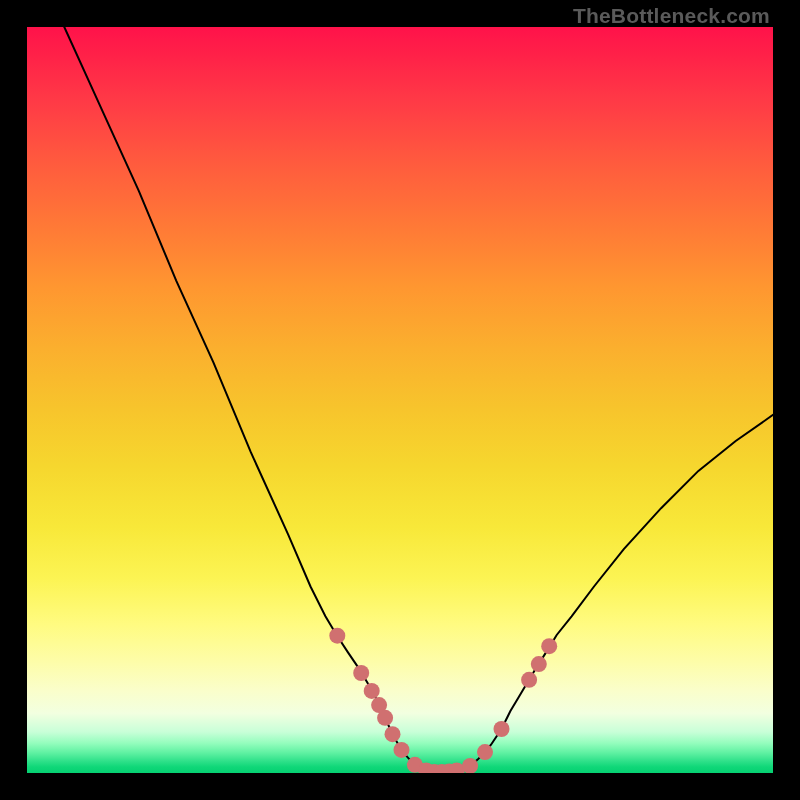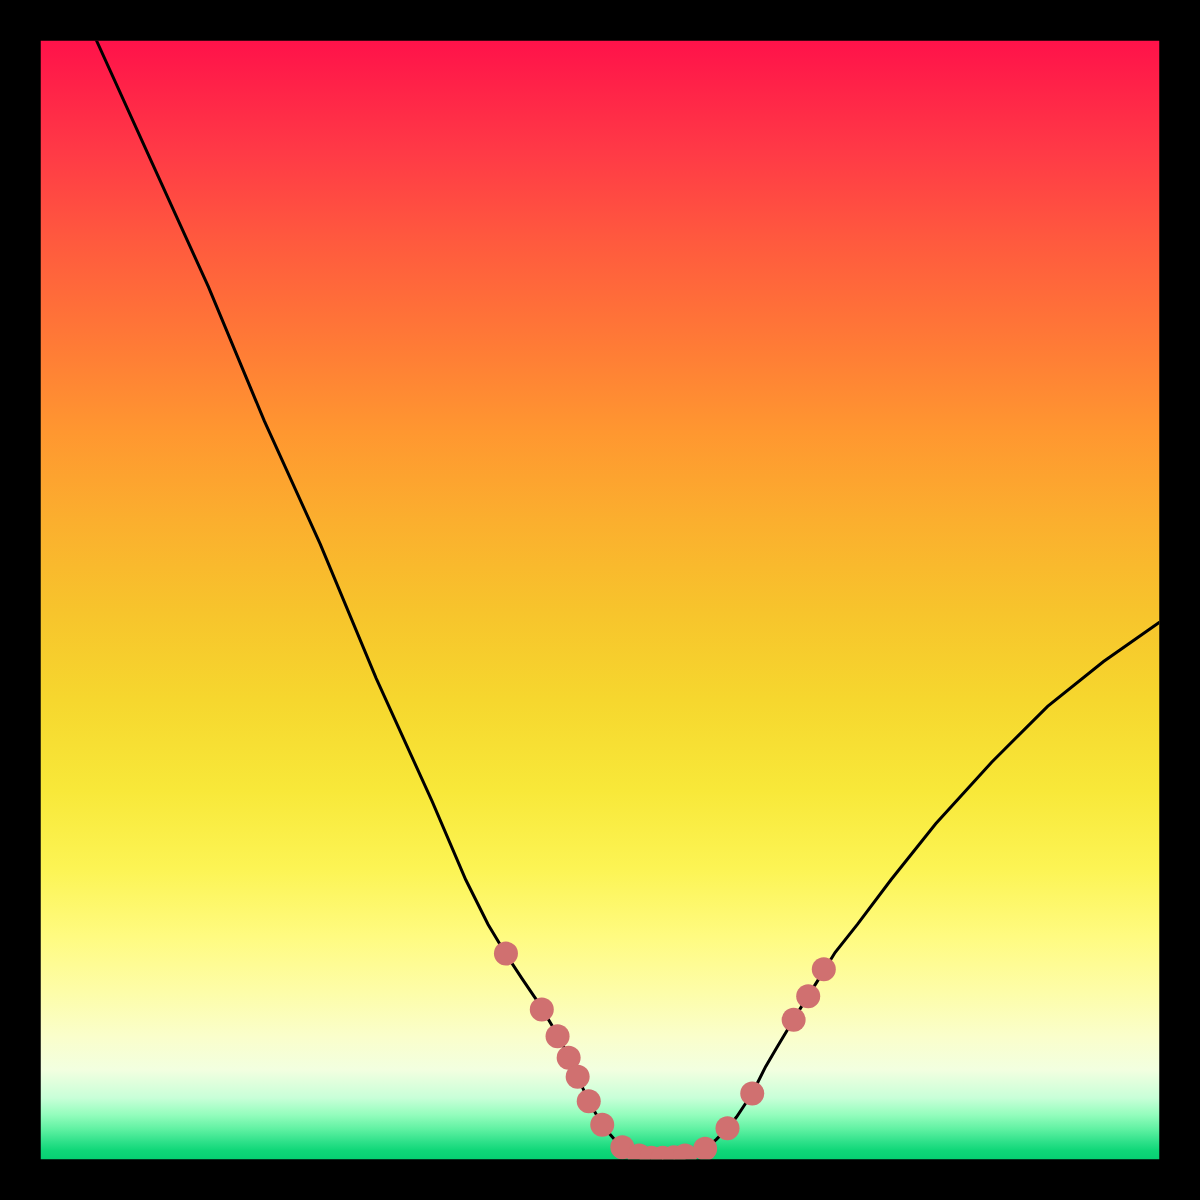--- a/index.html
+++ b/index.html
@@ -96,13 +96,14 @@
           <circle cx="429.7" cy="743.4" r="8" fill="#d07070"></circle>
           <circle cx="443.1" cy="738.9" r="8" fill="#d07070"></circle>
           <circle cx="458.0" cy="725.1" r="8" fill="#d07070"></circle>
           <circle cx="474.5" cy="702.0" r="8" fill="#d07070"></circle>
           <circle cx="502.1" cy="652.8" r="8" fill="#d07070"></circle>
           <circle cx="511.8" cy="637.1" r="8" fill="#d07070"></circle>
           <circle cx="522.2" cy="619.2" r="8" fill="#d07070"></circle>
         </g>
     </svg>
   </div>
+  <div class="watermark">TheBottleneck.com</div>
 </div>
 
 </body></html>

